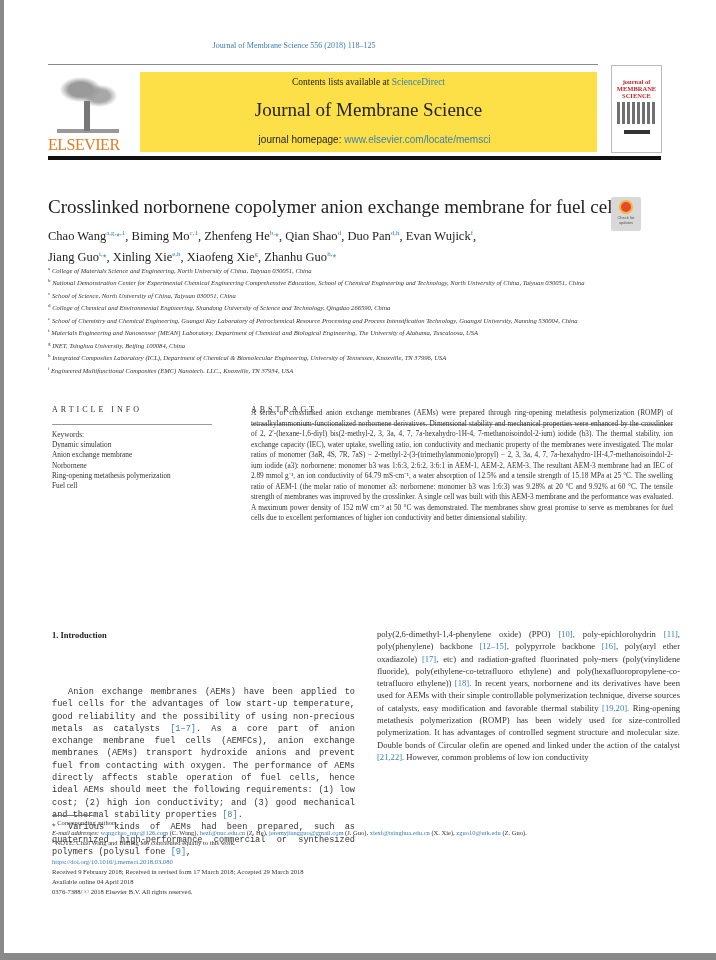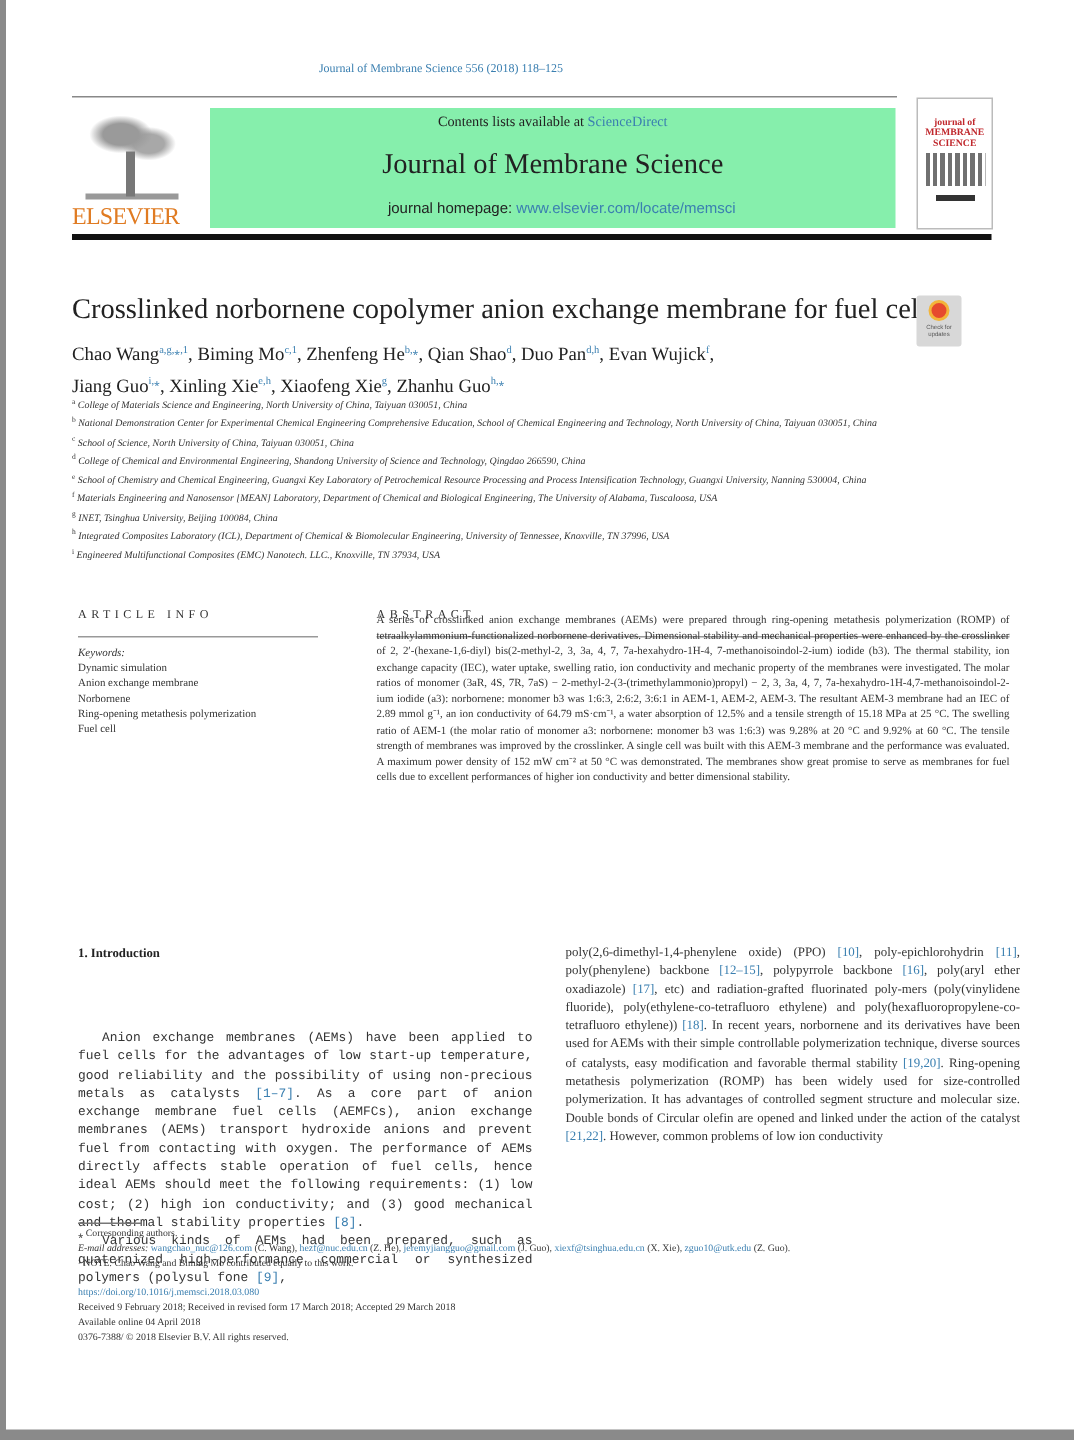--- a/index.html
+++ b/index.html
@@ -33,21 +33,21 @@
       content: ""; position: absolute; left: 44%; top: 30px; width: 6px; height: 30px; background: #777;
     }
     .logo .tree::before {
       content: ""; position: absolute; left: 6px; bottom: 0; width: 62px; height: 4px; background: #999;
     }
     .logo .wordmark {
       font-size: 16px; color: #e07b22; letter-spacing: -0.5px; margin-top: 3px;
     }
     .masthead {
       position: absolute; left: 136px; top: 72px; width: 457px; height: 80px;
-      background: #86efac; text-align: center;
+      background: #fde047; text-align: center;
     }
     .masthead .contents { font-size: 9.5px; margin-top: 5px; color: #222; }
     .masthead .contents .sd { color: #3a7fb0; }
     .masthead .jtitle { font-size: 19px; margin-top: 12px; color: #222; }
     .masthead .homepage { font-family: "Liberation Sans", sans-serif; font-size: 10px; margin-top: 13px; color: #222; padding-left: 12px; }
     .masthead .homepage .url { color: #3a7fb0; }
     .cover {
       position: absolute; left: 607px; top: 65px; width: 49px; height: 86px;
       border: 1px solid #bbb; background: #fff; text-align: center; overflow: hidden;
     }
@@ -80,21 +80,21 @@
     .art-info-hdr, .abs-hdr {
       position: absolute; top: 405px; font-size: 8px; letter-spacing: 3px; color: #333;
     }
     .art-info-hdr { left: 48px; }
     .abs-hdr { left: 247px; }
     .rule-left { position: absolute; left: 48px; top: 424px; width: 160px; height: 1px; background: #999; }
     .rule-right { position: absolute; left: 247px; top: 424px; width: 422px; height: 1px; background: #999; }
     .keywords {
       position: absolute; left: 48px; top: 430px; font-size: 7.3px; line-height: 10.2px; color: #333;
     }
-    .keywords .kwlabel { font-style: italic; }
+    .keywords .kwlabel { }
     .abstract {
       position: absolute; left: 247px; top: 408px; width: 422px; font-size: 7.3px; line-height: 10.5px;
       text-align: justify; color: #333;
     }
     .intro-hdr {
       position: absolute; left: 48px; top: 630px; font-size: 8.5px; font-weight: bold; color: #222;
     }
     .col {
       position: absolute; width: 303px; font-size: 8.6px; line-height: 12.3px; text-align: justify; color: #333;
     }

